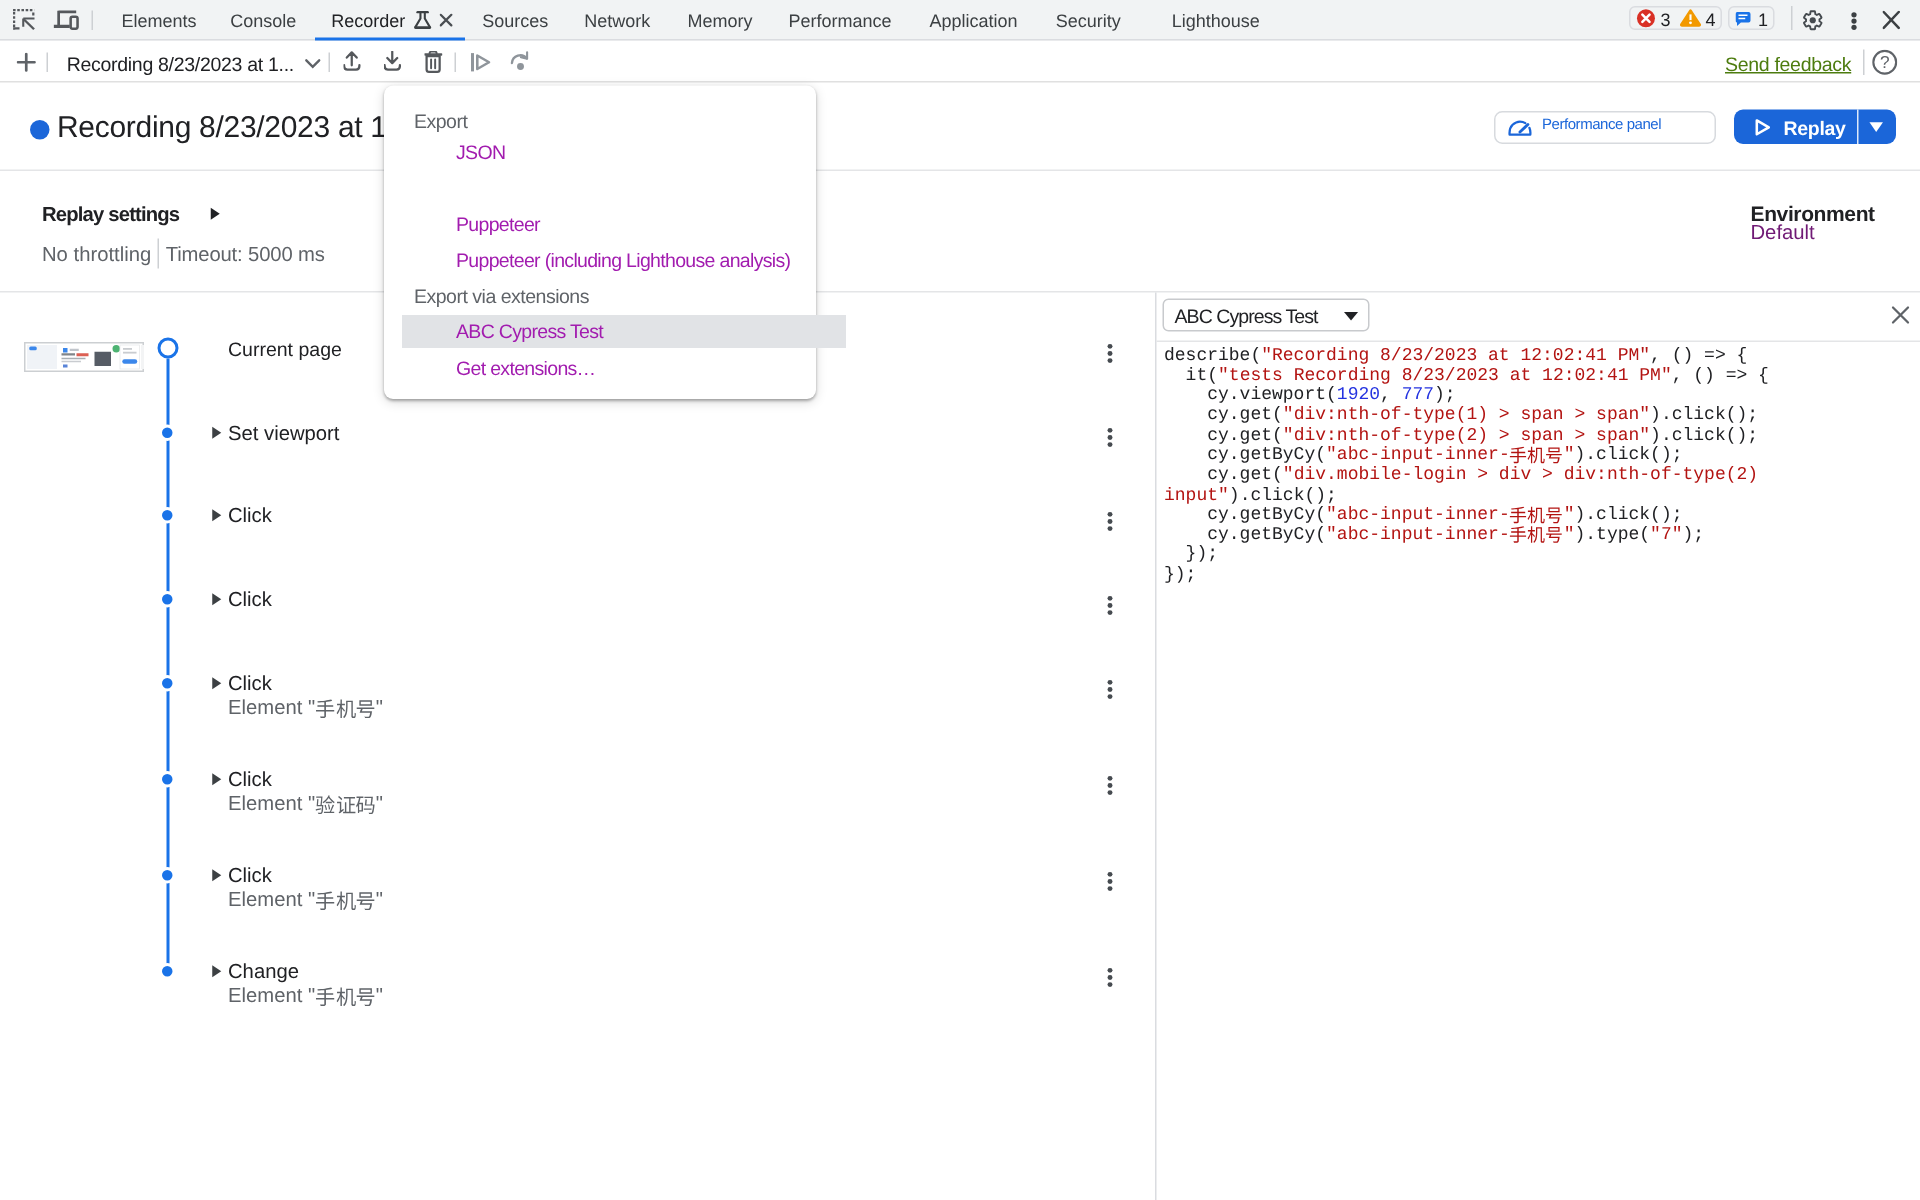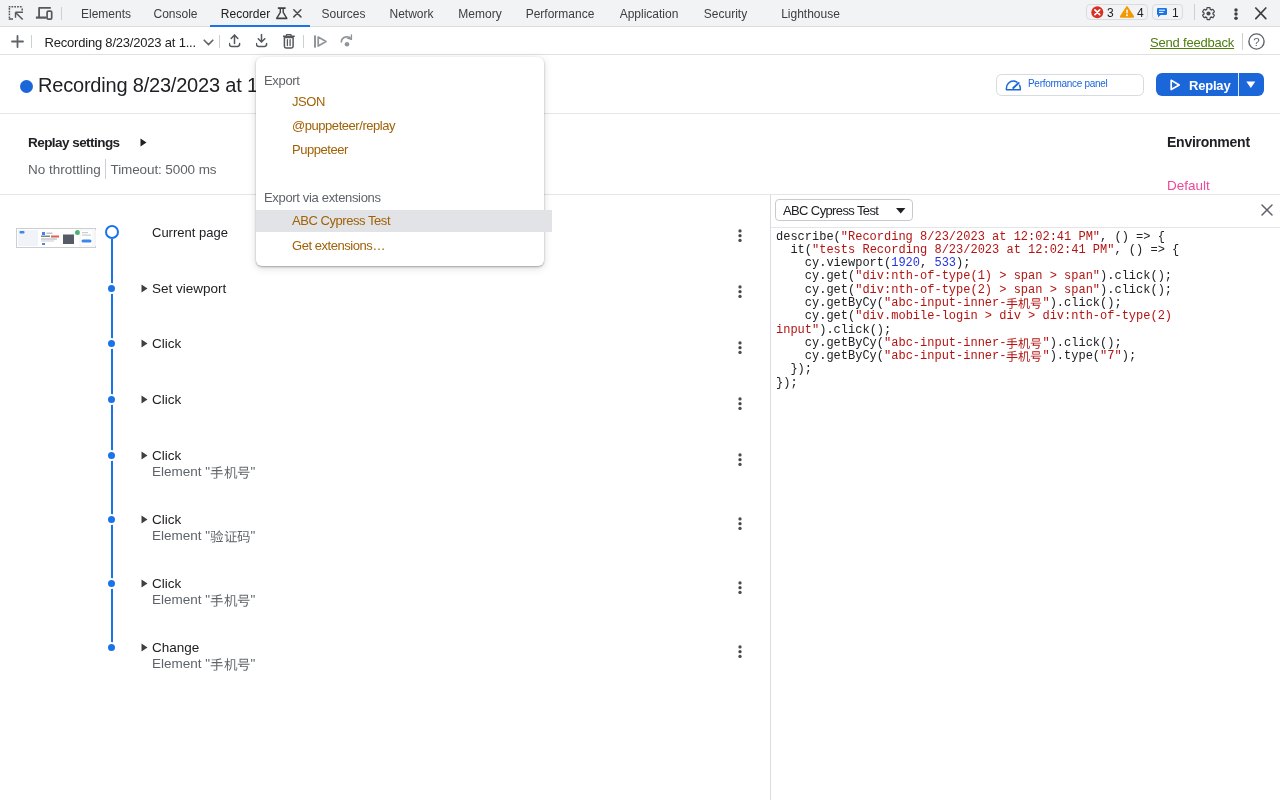--- a/index.html
+++ b/index.html
@@ -2,21 +2,21 @@
 <html><head><meta charset="utf-8"><style>
 *{margin:0;padding:0;box-sizing:border-box}
 body{font-family:"Liberation Sans",sans-serif;background:#fff}
 .page{position:relative;width:1280px;height:800px;background:#fff;overflow:hidden}
 .abs{position:absolute}
 .cj{display:inline-block;width:1em;height:0;position:relative;vertical-align:baseline}
 .cj svg{position:absolute;left:0;top:-1.03em;width:1em;height:1.45em;overflow:visible;fill:currentColor}
 .tab{position:absolute;top:0;height:27px;line-height:28px;font-size:12px;color:#3c4043;transform:translateX(-50%);white-space:nowrap}
 .sep{position:absolute;width:1px;background:#cdd0d3}
 .hline{position:absolute;height:1px;background:#e4e5e7}
-.mrow{position:absolute;left:0;width:100%;height:24px;line-height:24px;font-size:13px;color:#a16207;white-space:nowrap}
+.mrow{position:absolute;left:0;width:100%;height:24px;line-height:24px;font-size:13px;color:#a21caf;white-space:nowrap}
 .mlabel{color:#5f6368;padding-left:8px;letter-spacing:-0.33px}
 .mitem{padding-left:36px;letter-spacing:-0.45px}
 .step{position:absolute;font-size:13.5px;color:#202124;white-space:nowrap}
 .sub{position:absolute;font-size:13.5px;color:#5f6368;white-space:nowrap}
 .kebab{position:absolute;left:738px}
 pre{font-family:"Liberation Mono",monospace;font-size:12px;line-height:13.3px;color:#202124}
 .s{color:#b31412}.n{color:#2433e0}
 </style></head><body>
 <div class="page">
 
@@ -142,21 +142,21 @@
     </svg>
 <div class="hline" style="left:0;top:194px;width:1280px"></div>
 <div class="abs" style="left:28px;top:134.5px;font-size:13.5px;font-weight:bold;letter-spacing:-0.55px;color:#202124">Replay settings</div>
 <svg class="abs" style="left:140px;top:138px" width="7" height="9">
       <path d="M0.5 0.5 L6.5 4.5 L0.5 8.5 Z" fill="#202124"></path>
     </svg>
 <div class="abs" style="left:28px;top:161.8px;font-size:13.5px;color:#5f6368">No throttling</div>
 <div class="sep" style="left:104.5px;top:158.8px;height:20px"></div>
 <div class="abs" style="left:110.5px;top:161.8px;font-size:13.5px;letter-spacing:-0.1px;color:#5f6368">Timeout: 5000 ms</div>
 <div class="abs" style="left:1167px;top:133.8px;font-size:14px;font-weight:bold;letter-spacing:-0.25px;color:#202124">Environment</div>
-<div class="abs" style="left:1167px;top:178px;font-size:13.5px;color:#ec4899">Default</div>
+<div class="abs" style="left:1167px;top:147px;font-size:13.5px;color:#701a75">Default</div>
 <div class="abs" style="left:770px;top:195px;width:1px;height:605px;background:#dadce0"></div>
 <svg class="abs" style="left:16px;top:228px;opacity:0.85" width="80" height="20">
 <rect x="0.5" y="0.5" width="79" height="19" fill="#fff" stroke="#c4c7cb"></rect>
 <rect x="2" y="2" width="20" height="16" fill="#eef1f6"></rect>
 <rect x="3.5" y="3" width="5" height="2.5" rx="1" fill="#1a73e8"></rect>
 <rect x="26" y="4" width="3" height="3" fill="#1a73e8"></rect>
 <rect x="30.5" y="4.5" width="6" height="1.5" fill="#b6bcc2"></rect>
 <rect x="25" y="7.5" width="9" height="1.5" fill="#6b7076"></rect>
 <rect x="35" y="7.5" width="8" height="2" fill="#d64537"></rect>
 <rect x="25" y="10.5" width="16" height="1" fill="#9aa0a6"></rect>
@@ -280,21 +280,21 @@
 <div class="abs" style="left:775px;top:199px;width:138px;height:22px;border:1px solid #c8cacd;border-radius:4px;background:#fff"></div>
 <div class="abs" style="left:783px;top:203px;font-size:13px;letter-spacing:-0.62px;color:#202124">ABC Cypress Test</div>
 <svg class="abs" style="left:895.5px;top:207.5px" width="10" height="6">
       <path d="M0 0 H9.4 L4.7 5.6 Z" fill="#202124"></path>
     </svg>
 <svg class="abs" style="left:1261px;top:204px" width="12" height="12" stroke="#5f6368" stroke-width="1.5" stroke-linecap="round">
       <path d="M1 1 L11 11 M11 1 L1 11"></path>
     </svg>
 <pre class="abs" style="left:776px;top:230.5px">describe(<span class="s">"Recording 8/23/2023 at 12:02:41 PM"</span>, () =&gt; {
   it(<span class="s">"tests Recording 8/23/2023 at 12:02:41 PM"</span>, () =&gt; {
-    cy.viewport(<span class="n">1920</span>, <span class="n">533</span>);
+    cy.viewport(<span class="n">1920</span>, <span class="n">777</span>);
     cy.get(<span class="s">"div:nth-of-type(1) &gt; span &gt; span"</span>).click();
     cy.get(<span class="s">"div:nth-of-type(2) &gt; span &gt; span"</span>).click();
     cy.getByCy(<span class="s">"abc-input-inner-<span class="cj"><svg viewBox="0 0 100 145">
             <path d="M80 32 85 38Q79 40 70 42Q61 43 52 44Q42 46 32 46Q22 47 13 47Q13 46 13 44Q12 42 12 41Q20 40 30 40Q40 39 49 38Q58 37 66 35Q74 34 80 32ZM12 60H90V68H12ZM5 84H95V91H5ZM46 43H54V114Q54 118 53 119Q51 121 49 122Q46 123 41 123Q36 124 28 124Q28 123 27 121Q26 120 26 118Q25 117 25 116Q29 116 33 116Q36 116 39 116Q42 116 43 116Q45 116 46 116Q46 115 46 113Z"></path>
           </svg></span><span class="cj"><svg viewBox="0 0 100 145">
             <path d="M54 38H79V45H54ZM50 38H57V70Q57 76 56 83Q56 90 54 98Q53 105 49 112Q46 118 41 124Q40 123 39 122Q38 121 37 121Q36 120 35 119Q40 114 43 108Q46 102 47 95Q49 89 49 82Q50 76 50 70ZM76 38H83V110Q83 112 83 114Q84 115 84 115Q85 116 86 116Q86 116 87 116Q88 116 89 116Q90 116 91 115Q91 115 91 114Q92 113 92 111Q92 110 92 106Q92 102 92 97Q93 98 95 99Q96 100 98 100Q98 103 98 106Q98 110 97 112Q97 115 97 116Q96 120 94 122Q93 122 92 123Q91 123 89 123Q88 123 86 123Q85 123 84 123Q82 123 81 123Q79 122 78 121Q77 120 77 119Q76 118 76 116Q76 113 76 109ZM5 53H44V61H5ZM22 32H29V124H22ZM21 58 26 60Q25 66 23 72Q21 79 18 85Q16 91 13 96Q10 102 7 105Q6 104 5 102Q4 100 3 99Q6 95 8 90Q11 86 14 80Q16 75 18 69Q20 63 21 58ZM28 69Q29 70 32 72Q34 75 37 78Q39 80 41 83Q44 85 44 86L40 93Q39 91 37 88Q35 85 32 82Q30 79 28 77Q26 74 25 72Z"></path>
           </svg></span><span class="cj"><svg viewBox="0 0 100 145">
             <path d="M26 43V56H74V43ZM19 36H81V63H19ZM6 72H93V79H6ZM25 90H76V97H25ZM74 90H82Q82 90 82 91Q81 91 81 92Q81 93 81 94Q80 102 79 107Q77 113 76 116Q74 119 73 121Q71 123 69 123Q67 124 64 124Q61 124 57 124Q52 124 47 123Q47 122 46 120Q45 118 44 116Q50 117 55 117Q59 117 61 117Q63 117 64 117Q65 117 66 116Q68 115 69 112Q70 109 71 104Q72 99 74 91ZM28 75 36 76Q35 80 34 83Q33 87 31 91Q30 94 29 97H20Q22 94 23 90Q24 86 26 82Q27 78 28 75Z"></path>
           </svg></span>"</span>).click();
     cy.get(<span class="s">"div.mobile-login &gt; div &gt; div:nth-of-type(2)</span>
@@ -309,21 +309,21 @@
     cy.getByCy(<span class="s">"abc-input-inner-<span class="cj"><svg viewBox="0 0 100 145">
             <path d="M80 32 85 38Q79 40 70 42Q61 43 52 44Q42 46 32 46Q22 47 13 47Q13 46 13 44Q12 42 12 41Q20 40 30 40Q40 39 49 38Q58 37 66 35Q74 34 80 32ZM12 60H90V68H12ZM5 84H95V91H5ZM46 43H54V114Q54 118 53 119Q51 121 49 122Q46 123 41 123Q36 124 28 124Q28 123 27 121Q26 120 26 118Q25 117 25 116Q29 116 33 116Q36 116 39 116Q42 116 43 116Q45 116 46 116Q46 115 46 113Z"></path>
           </svg></span><span class="cj"><svg viewBox="0 0 100 145">
             <path d="M54 38H79V45H54ZM50 38H57V70Q57 76 56 83Q56 90 54 98Q53 105 49 112Q46 118 41 124Q40 123 39 122Q38 121 37 121Q36 120 35 119Q40 114 43 108Q46 102 47 95Q49 89 49 82Q50 76 50 70ZM76 38H83V110Q83 112 83 114Q84 115 84 115Q85 116 86 116Q86 116 87 116Q88 116 89 116Q90 116 91 115Q91 115 91 114Q92 113 92 111Q92 110 92 106Q92 102 92 97Q93 98 95 99Q96 100 98 100Q98 103 98 106Q98 110 97 112Q97 115 97 116Q96 120 94 122Q93 122 92 123Q91 123 89 123Q88 123 86 123Q85 123 84 123Q82 123 81 123Q79 122 78 121Q77 120 77 119Q76 118 76 116Q76 113 76 109ZM5 53H44V61H5ZM22 32H29V124H22ZM21 58 26 60Q25 66 23 72Q21 79 18 85Q16 91 13 96Q10 102 7 105Q6 104 5 102Q4 100 3 99Q6 95 8 90Q11 86 14 80Q16 75 18 69Q20 63 21 58ZM28 69Q29 70 32 72Q34 75 37 78Q39 80 41 83Q44 85 44 86L40 93Q39 91 37 88Q35 85 32 82Q30 79 28 77Q26 74 25 72Z"></path>
           </svg></span><span class="cj"><svg viewBox="0 0 100 145">
             <path d="M26 43V56H74V43ZM19 36H81V63H19ZM6 72H93V79H6ZM25 90H76V97H25ZM74 90H82Q82 90 82 91Q81 91 81 92Q81 93 81 94Q80 102 79 107Q77 113 76 116Q74 119 73 121Q71 123 69 123Q67 124 64 124Q61 124 57 124Q52 124 47 123Q47 122 46 120Q45 118 44 116Q50 117 55 117Q59 117 61 117Q63 117 64 117Q65 117 66 116Q68 115 69 112Q70 109 71 104Q72 99 74 91ZM28 75 36 76Q35 80 34 83Q33 87 31 91Q30 94 29 97H20Q22 94 23 90Q24 86 26 82Q27 78 28 75Z"></path>
           </svg></span>"</span>).type(<span class="s">"7"</span>);
   });
 });</pre>
 <div class="abs" style="left:256px;top:57px;width:288px;height:209px;background:#fff;border-radius:6px;box-shadow:0 1px 2px rgba(0,0,0,.3),0 2px 8px rgba(0,0,0,.15)"></div>
-<div class="abs" style="left:256px;top:57px;width:296px;height:209px;overflow:hidden;border-radius:6px">
+<div class="abs" style="left:268px;top:57px;width:296px;height:209px;overflow:hidden;border-radius:6px">
 <div class="mrow mlabel" style="top:12px;">Export</div>
 <div class="mrow mitem" style="top:33px;">JSON</div>
-<div class="mrow mitem" style="top:57px;">@puppeteer/replay</div>
 <div class="mrow mitem" style="top:81px;">Puppeteer</div>
+<div class="mrow mitem" style="top:105px;">Puppeteer (including Lighthouse analysis)</div>
 <div class="mrow mlabel" style="top:129px;">Export via extensions</div>
 <div class="mrow mitem" style="top:153px;background:#e1e3e6;height:22.5px;line-height:22.5px;top:152.5px;">ABC Cypress Test</div>
 <div class="mrow mitem" style="top:177px;">Get extensions…</div>
 </div>
 </div>
 </body></html>

